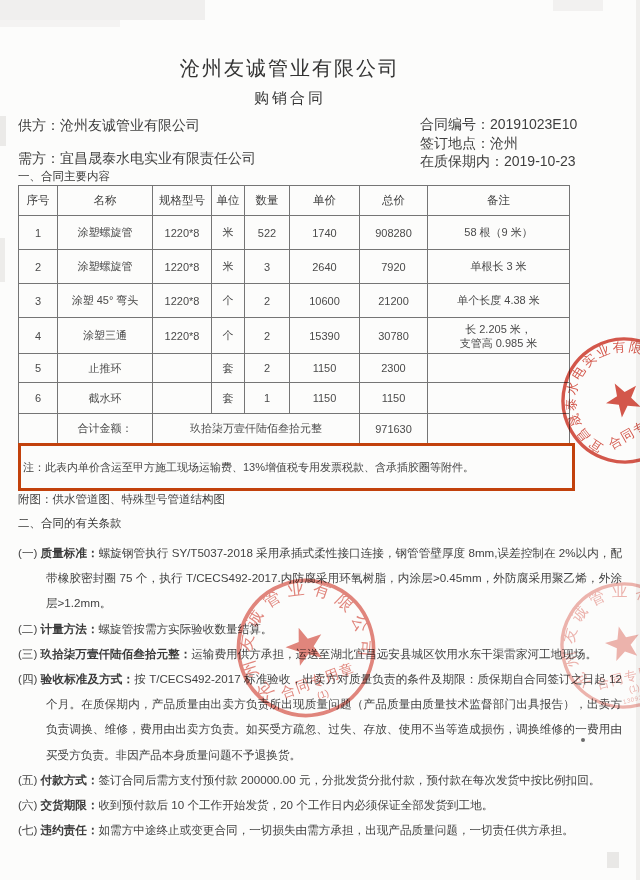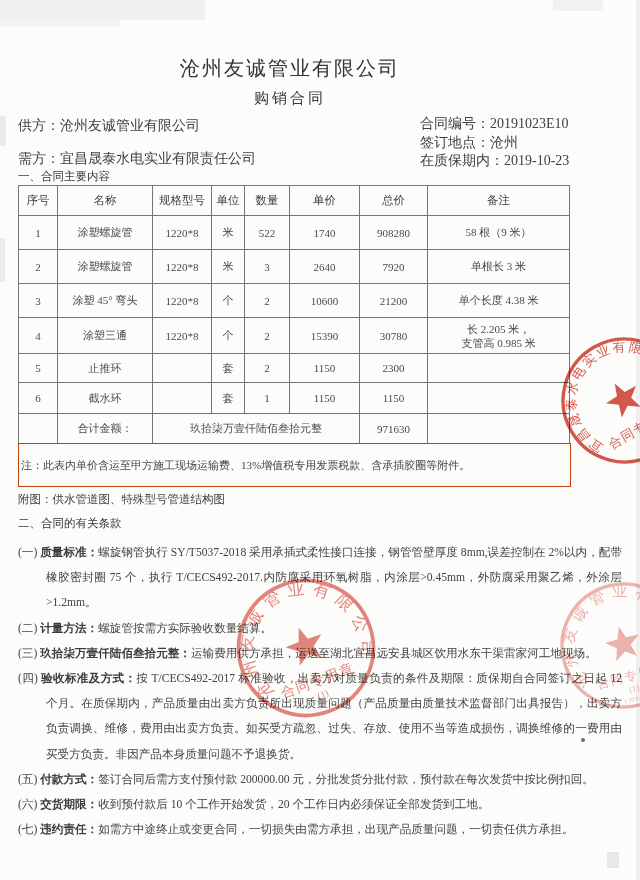--- a/index.html
+++ b/index.html
@@ -1,19 +1,19 @@
 <!DOCTYPE html>
 <html><head>
 <meta charset="utf-8">
 <style>
   html,body{margin:0;padding:0;background:#ffffff;}
   .page{
     position:relative;width:640px;height:880px;overflow:hidden;
     background:#fcfcfb;
-    font-family:Liberation Serif, serif;
+    font-family:Liberation Sans, sans-serif;
     color:#3d3d3d;
   }
   
   .smudge{position:absolute;pointer-events:none;}
   .sm-top{left:0;top:0;width:205px;height:20px;background:#f0efee;}
   .sm-top2{left:0;top:20px;width:120px;height:7px;background:#f4f3f2;}
   .sm-topright{left:553px;top:0;width:50px;height:11px;background:#f2f1f0;}
   .sm-right{left:636px;top:0;width:4px;height:880px;background:#f0efed;}
   .sm-left1{left:0;top:116px;width:6px;height:30px;background:#ebeae8;}
   .sm-left2{left:0;top:238px;width:5px;height:44px;background:#edecea;}
@@ -39,21 +39,21 @@
   }
   table.items td,table.items th{
     border:1px solid #757575;text-align:center;vertical-align:middle;
     font-weight:normal;padding:0 2px;overflow:hidden;
   }
   table.items th{font-size:11.5px;color:#424242;}
   td.prewrap{white-space:pre-line;line-height:14px;}
 
   .note-box{
     position:absolute;left:18px;top:443px;width:549px;height:42px;
-    border:1px solid #c2410c;display:flex;align-items:center;
+    border:3px solid #c2410c;display:flex;align-items:center;
     font-size:11px;color:#454545;padding-left:2px;box-sizing:content-box;
   }
   .attach-line{position:absolute;left:18px;top:492px;font-size:11.5px;color:#3e3e3e;text-align:center;}
   .sec2-head{position:absolute;left:18px;top:516px;font-size:11.5px;color:#383838;}
 
   .clauses{position:absolute;left:18px;top:540px;width:604px;
     font-size:11.6px;line-height:25.2px;color:#424242;text-align:justify;}
   .clauses p{margin:0;padding-left:28px;text-indent:-28px;}
   .clauses .clabel{font-weight:bold;color:#3c3c3c;}
 

